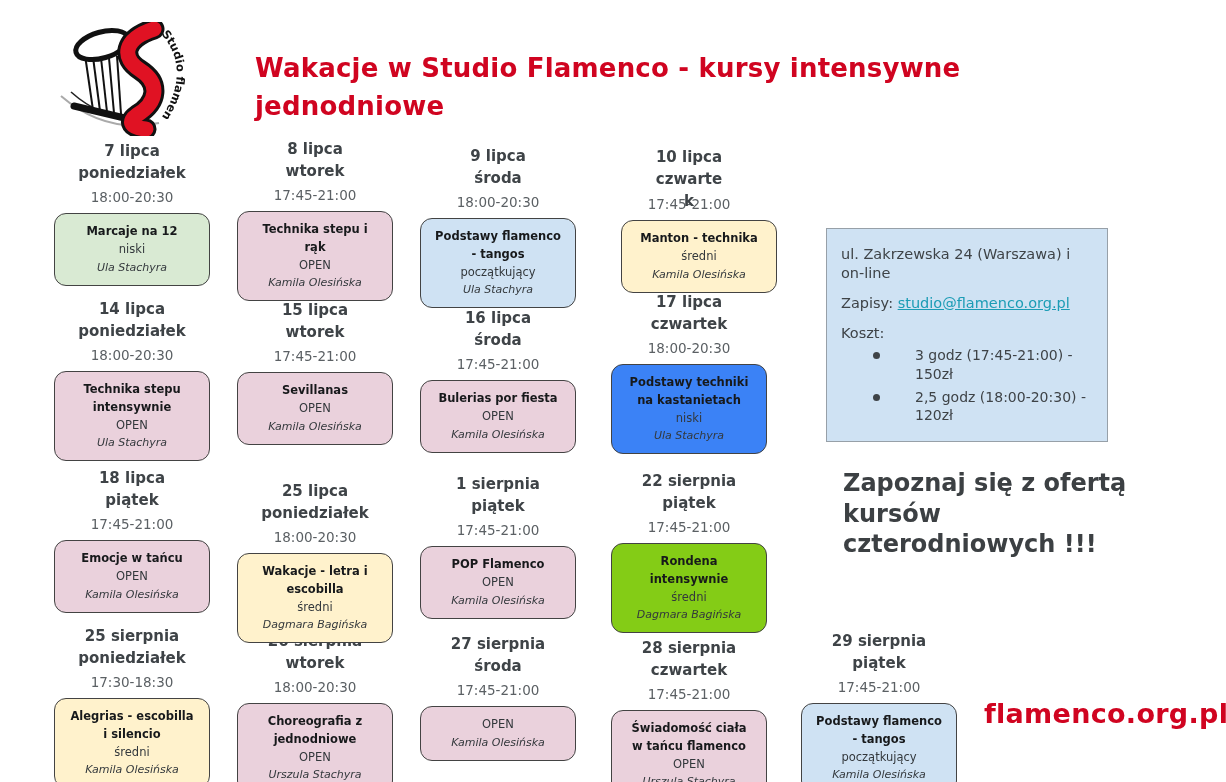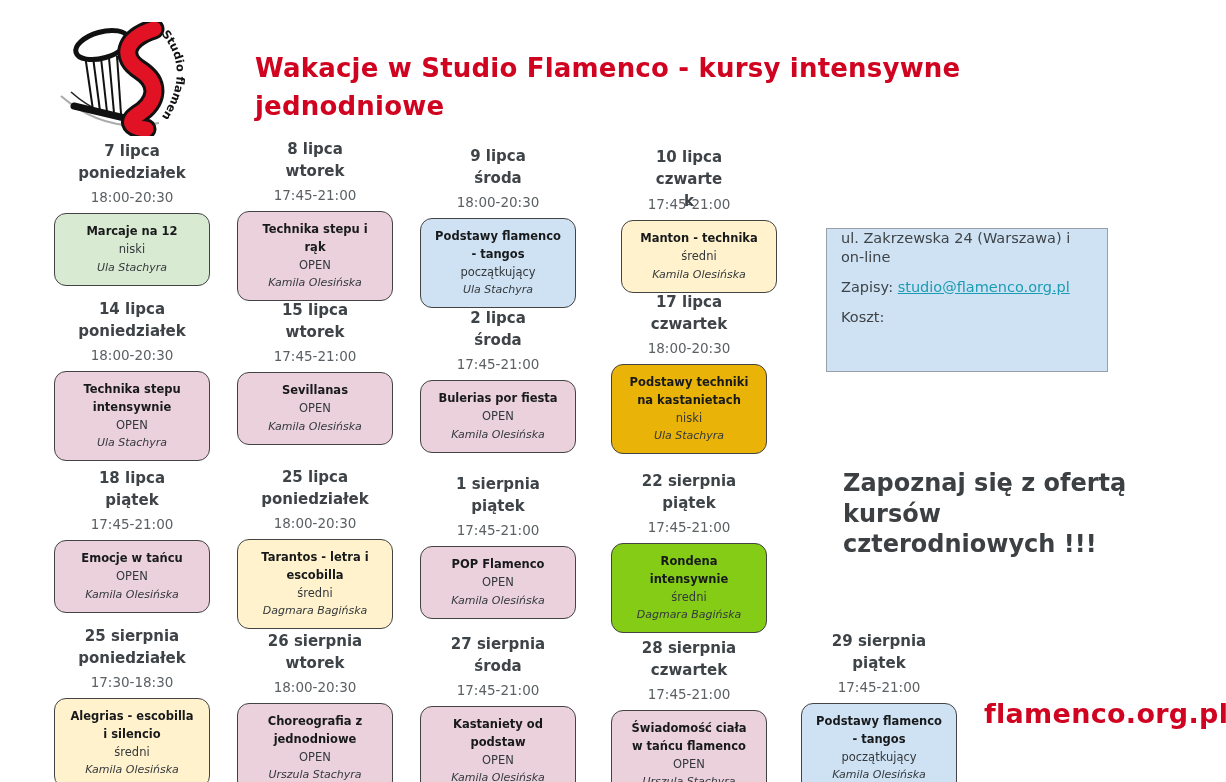--- a/index.html
+++ b/index.html
@@ -28,27 +28,27 @@
     border:1.5px solid #434343; border-radius:12px;
     padding:9px 13px; line-height:1.55; position:relative; z-index:2;
   }
   .ctitle  { font-weight:bold; font-size:11.5px; color:#17191b; }
   .clevel  { font-size:11.5px; color:#33383c; }
   .cteacher{ font-size:11px; color:#33383c; font-style:italic; }
   
   .date .kline { display:block; margin-bottom:-21px; position:relative; z-index:3; }
   .s1{left:41px;top:140px} .s2{left:224px;top:138px} .s3{left:407px;top:145px} .s4{left:598px;top:146px}
   .s5{left:41px;top:298px} .s6{left:224px;top:299px} .s7{left:407px;top:307px} .s8{left:598px;top:291px}
-  .s9{left:41px;top:467px} .s10{left:224px;top:466px} .s11{left:407px;top:473px} .s12{left:598px;top:470px}
+  .s9{left:41px;top:467px} .s10{left:224px;top:480px} .s11{left:407px;top:473px} .s12{left:598px;top:470px}
   .s13{left:41px;top:625px} .s14{left:224px;top:630px} .s15{left:407px;top:633px} .s16{left:598px;top:637px} .s17{left:788px;top:630px}
   
   .infobox {
     position:absolute; left:826px; top:228px; width:282px; min-height:144px;
     background:#cfe2f3; border:1.5px solid #97a0a8;
-    padding:0 14px 12px 14px; font-size:14.5px; line-height:1.3;
+    padding:16px 14px 12px 14px; font-size:14.5px; line-height:1.3;
   }
   .infobox .row { margin-bottom:11px; }
   .infobox a { color:#1b9cb5; text-decoration:underline; }
   .infobox ul { list-style:none; margin-top:4px; }
   .infobox li { position:relative; padding-left:74px; margin-bottom:5px; font-size:14px; }
   .infobox li::before {
     content:""; position:absolute; left:32px; top:6px;
     width:7px; height:7px; border-radius:50%; background:#3e4347;
   }
   
@@ -145,54 +145,54 @@
   <div class="date"><span>15 lipca</span><br><span>wtorek</span></div>
   <div class="time">17:45-21:00</div>
   <div class="card" style="background: rgb(234, 209, 220);">
     <div class="ctitle">Sevillanas</div>
     <div class="clevel">OPEN</div>
     <div class="cteacher">Kamila Olesińska</div>
   </div>
 </div>
 
 <div class="slot s7">
-  <div class="date"><span>2 lipca</span><br><span>środa</span></div>
+  <div class="date"><span>16 lipca</span><br><span>środa</span></div>
   <div class="time">17:45-21:00</div>
   <div class="card" style="background: rgb(234, 209, 220);">
     <div class="ctitle">Bulerias por fiesta</div>
     <div class="clevel">OPEN</div>
     <div class="cteacher">Kamila Olesińska</div>
   </div>
 </div>
 
 <div class="slot s8">
   <div class="date"><span>17 lipca</span><br><span>czwartek</span></div>
   <div class="time">18:00-20:30</div>
-  <div class="card" style="background: #eab308;">
+  <div class="card" style="background: #3b82f6;">
     <div class="ctitle">Podstawy techniki na kastanietach</div>
     <div class="clevel">niski</div>
     <div class="cteacher">Ula Stachyra</div>
   </div>
 </div>
 
 <div class="slot s9">
   <div class="date"><span>18 lipca</span><br><span>piątek</span></div>
   <div class="time">17:45-21:00</div>
   <div class="card" style="background: rgb(234, 209, 220);">
     <div class="ctitle">Emocje w tańcu</div>
     <div class="clevel">OPEN</div>
     <div class="cteacher">Kamila Olesińska</div>
   </div>
 </div>
 
 <div class="slot s10">
   <div class="date"><span>25 lipca</span><br><span>poniedziałek</span></div>
   <div class="time">18:00-20:30</div>
   <div class="card" style="background: rgb(255, 242, 204);">
-    <div class="ctitle">Tarantos - letra i escobilla</div>
+    <div class="ctitle">Wakacje - letra i escobilla</div>
     <div class="clevel">średni</div>
     <div class="cteacher">Dagmara Bagińska</div>
   </div>
 </div>
 
 <div class="slot s11">
   <div class="date"><span>1 sierpnia</span><br><span>piątek</span></div>
   <div class="time">17:45-21:00</div>
   <div class="card" style="background: rgb(234, 209, 220);">
     <div class="ctitle">POP Flamenco</div>
@@ -228,21 +228,20 @@
     <div class="ctitle">Choreografia z jednodniowe</div>
     <div class="clevel">OPEN</div>
     <div class="cteacher">Urszula Stachyra</div>
   </div>
 </div>
 
 <div class="slot s15">
   <div class="date"><span>27 sierpnia</span><br><span>środa</span></div>
   <div class="time">17:45-21:00</div>
   <div class="card" style="background: rgb(234, 209, 220);">
-    <div class="ctitle">Kastaniety od podstaw</div>
     <div class="clevel">OPEN</div>
     <div class="cteacher">Kamila Olesińska</div>
   </div>
 </div>
 
 <div class="slot s16">
   <div class="date"><span>28 sierpnia</span><br><span>czwartek</span></div>
   <div class="time">17:45-21:00</div>
   <div class="card" style="background: rgb(234, 209, 220);">
     <div class="ctitle">Świadomość ciała w tańcu flamenco</div>
@@ -261,17 +260,21 @@
   </div>
 </div>
 
 <div class="infobox" style="background: rgb(207, 226, 243);">
   <div class="row">ul. Zakrzewska 24 (Warszawa) i on-line</div>
   <div class="row">
     <span>Zapisy:</span>
     <a href="#" style="color: rgb(27, 156, 181);">studio@flamenco.org.pl</a>
   </div>
   <div>Koszt:</div>
+  <ul>
+    <li>3 godz (17:45-21:00) - 150zł</li>
+    <li>2,5 godz (18:00-20:30) - 120zł</li>
+  </ul>
 </div>
 
 <div class="promo" style="color: rgb(60, 64, 67);">Zapoznaj się z ofertą kursów czterodniowych !!!</div>
 
 <div class="brand" style="color: rgb(208, 4, 32);">flamenco.org.pl</div>
 
 </body></html>

